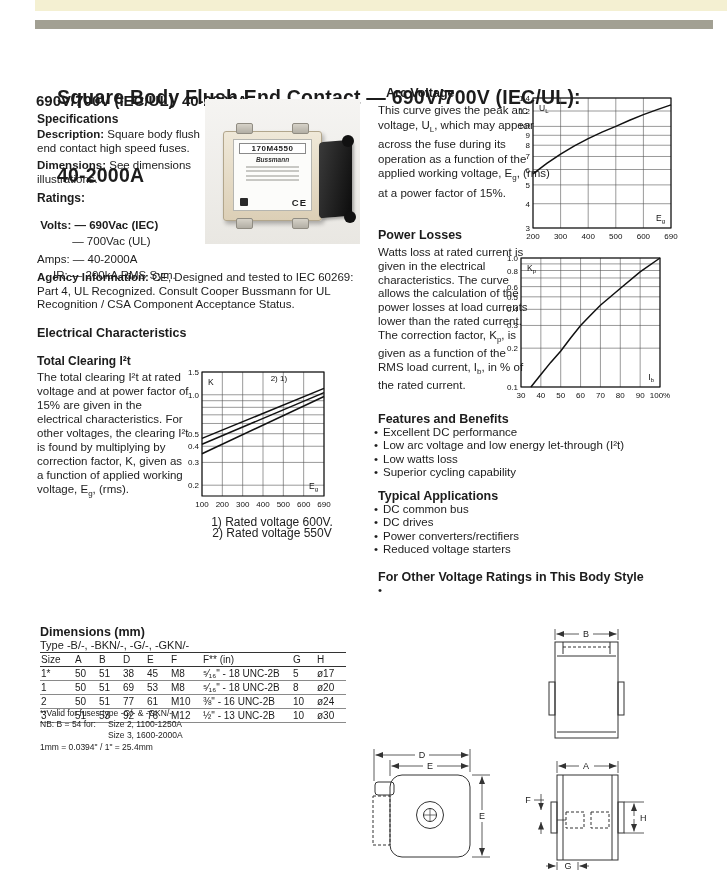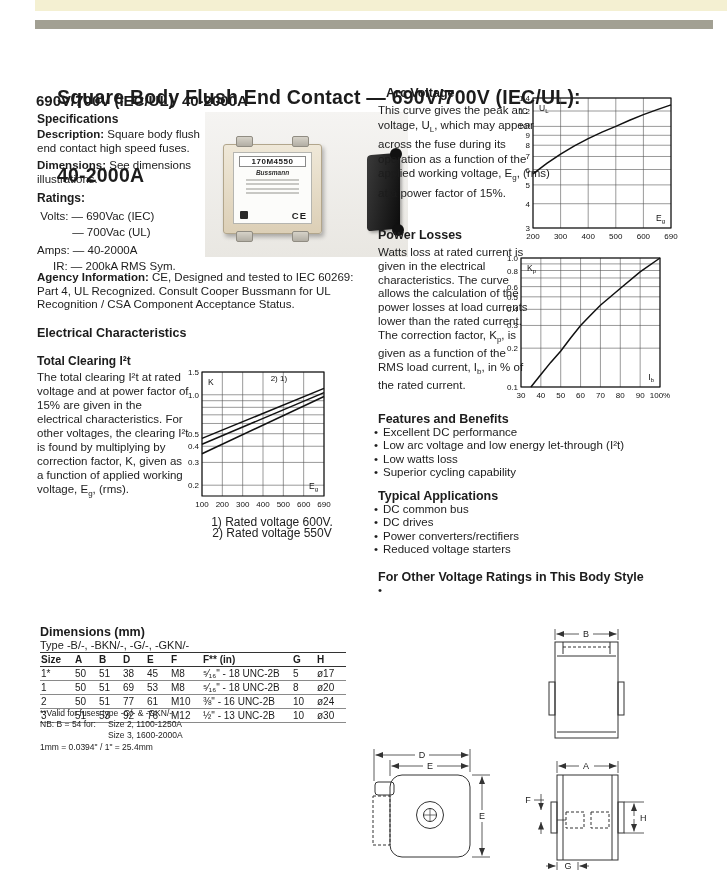--- a/index.html
+++ b/index.html
@@ -12,21 +12,21 @@
   .h-sub{font-size:12px;font-weight:bold;}
   .txt{font-size:11.5px;line-height:14px;}
   .txt sub{font-size:8px;}
   .rating-line{font-size:11.5px;line-height:16px;white-space:pre;}
   .bullet{display:flex;font-size:11.5px;line-height:13.3px;}
   .bullet .dot{width:9px;flex:none;}
   .notes{font-size:12px;line-height:11px;text-align:center;color:#222;}
   .fn{font-size:8.5px;line-height:10.5px;color:#222;}
   
   table.dims{border-collapse:collapse;font-size:10px;width:306px;}
-  table.dims th{font-weight:bold;text-align:left;border-top:1.2px solid #333;border-bottom:1.2px solid #333;padding:1px 1px;}
+  table.dims th{font-weight:normal;text-align:left;border-top:1.2px solid #333;border-bottom:1.2px solid #333;padding:1px 1px;}
   table.dims td{border-bottom:1px solid #8a8a8a;padding:1px 1px;}
   
   .photo{background:linear-gradient(180deg,#f5f4f2,#e9e7e2);}
   .fuse-body{position:absolute;left:18px;top:32px;width:97px;height:88px;border-radius:3px;
              background:linear-gradient(180deg,#efe8d8,#dccfb6);border:1px solid #b2a68c;
              box-shadow:2px 3px 4px rgba(0,0,0,.28);}
   .stud{position:absolute;width:15px;height:9px;background:linear-gradient(#d6d2c8,#b2aea4);border:1px solid #908c82;border-radius:2px;}
   .fuse-label{position:absolute;left:9px;top:7px;right:9px;bottom:9px;background:#fcfcfa;border:1px solid #b5b5b0;}
   .pn{font-size:8px;font-weight:bold;text-align:center;border:1px solid #8a8a8a;margin:3px 5px 2px;background:#fff;letter-spacing:.5px;}
   .brand{font-size:6.5px;font-weight:bold;font-style:italic;text-align:center;color:#333;}
@@ -51,27 +51,27 @@
     <div>40-2000A</div>
   </div>
 
   <div class="abs subtitle" style="left:36px;top:92px;">690V/700V (IEC/UL)  40-2000A</div>
 
   <div class="abs" style="left:37px;top:112px;width:176px;">
     <div class="h-sub">Specifications</div>
     <div class="txt" style="margin-top:1px;"><b>Description:</b> Square body flush end contact high speed fuses.</div>
     <div class="txt" style="margin-top:3px;"><b>Dimensions:</b> See dimensions illustrations.</div>
     <div class="h-sub" style="margin-top:5px;">Ratings:</div>
-    <div class="rating-line" style="margin-top:3px;"> Volts: — 690Vac (IEC)</div>
+    <div class="rating-line" style="margin-top:12px;font-weight:bold;"> Volts: — 690Vac (IEC)</div>
     <div class="rating-line">           — 700Vac (UL)</div>
     <div class="rating-line" style="margin-top:2px;">Amps: — 40-2000A</div>
     <div class="rating-line">     IR: — 200kA RMS Sym.</div>
   </div>
 
-  <div class="abs photo" style="left:205px;top:112px;width:155px;height:145px;padding-left:48px;">
+  <div class="abs photo" style="left:205px;top:99px;width:155px;height:145px;">
     <div class="fuse-body">
       <div class="stud" style="left:12px;top:-9px;"></div>
       <div class="stud" style="right:12px;top:-9px;"></div>
       <div class="stud" style="left:12px;bottom:-9px;"></div>
       <div class="stud" style="right:12px;bottom:-9px;"></div>
       <div class="fuse-label">
         <div class="pn">170M4550</div>
         <div class="brand">Bussmann</div>
         <div class="tl"></div>
         <div class="tl"></div>

